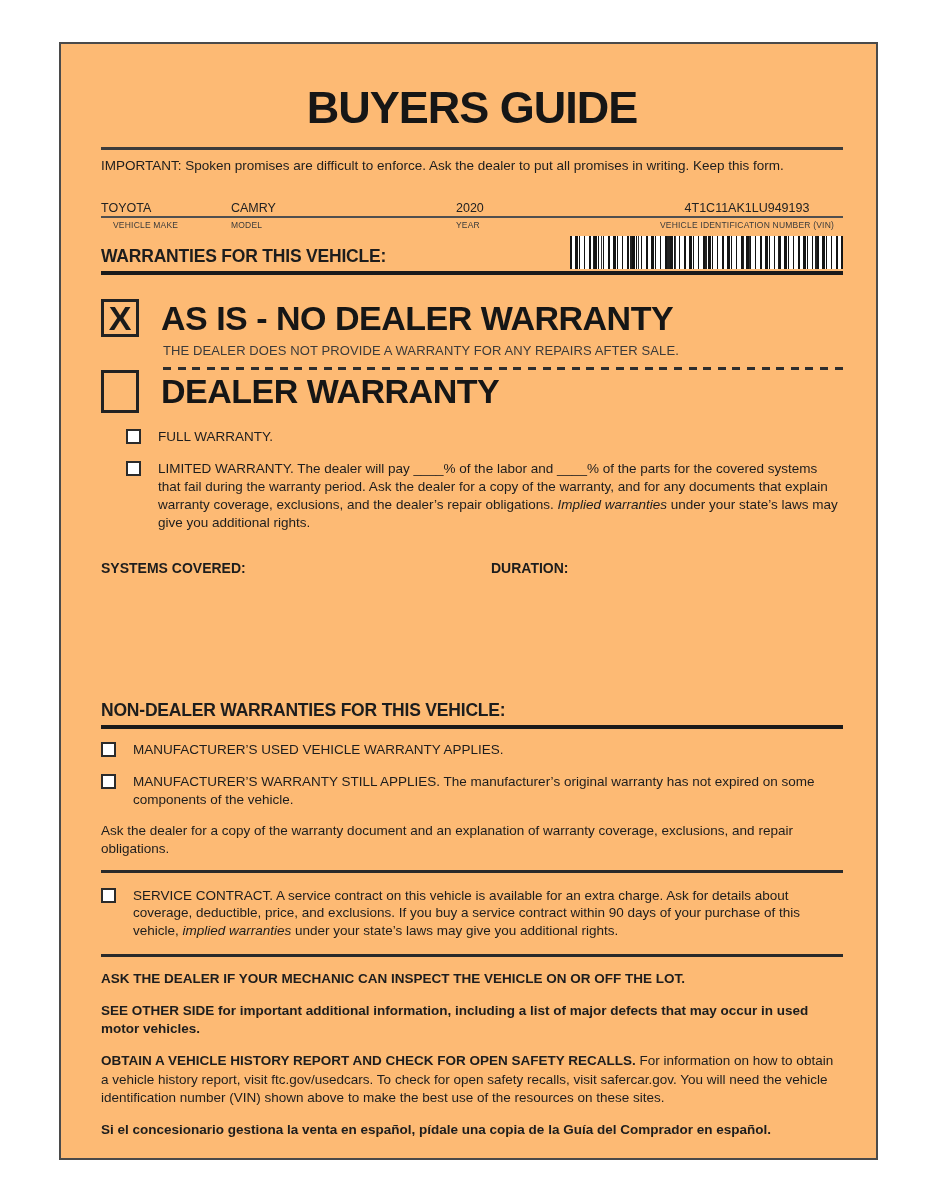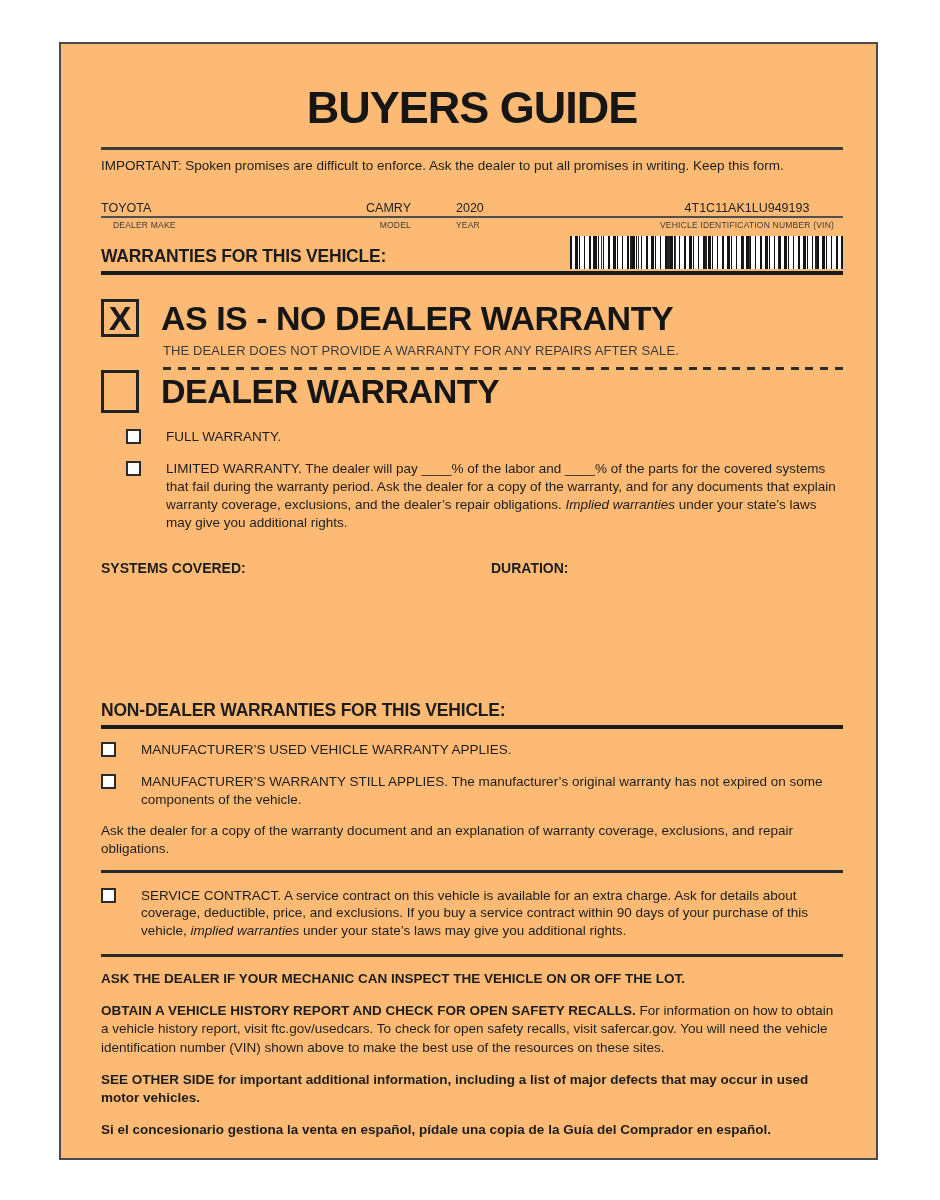--- a/index.html
+++ b/index.html
@@ -30,21 +30,21 @@
   .important-line { margin-top: 7px; font-size: 13.5px; line-height: 1.3; }
   .important-line b { font-weight: normal; }
 
   .vehicle-grid {
     display: grid;
     grid-template-columns: 130px 180px 160px 1fr;
     align-items: end;
   }
   .vehicle-values { margin-top: 26px; border-bottom: 2px solid #4f4f4f; padding-bottom: 1px; }
   .v-val { font-size: 12.5px; font-weight: 500; color: #222; }
-  .v-col2 { text-align: right; }
+  .v-col2 { text-align: left; }
   .v-col3 { padding-left: 45px; }
   .v-col4 { text-align: center; padding-left: 80px; }
   .vehicle-labels { margin-top: 2px; }
   .v-lab { font-size: 8.5px; color: #3a3a3a; letter-spacing: 0.2px; }
   .v-lab.v-col1 { padding-left: 12px; }
 
   .warr-row { display: flex; align-items: flex-end; justify-content: space-between; margin-top: 6px; }
   .warr-heading { font-size: 17.5px; font-weight: bold; letter-spacing: -0.2px; padding-bottom: 2px; }
   .barcode {
     width: 273px; height: 33px;
@@ -64,21 +64,21 @@
     color: #1a1a1a;
   }
   .cb-large.tall { height: 43px; }
   .big-heading { font-size: 34px; font-weight: bold; letter-spacing: -0.5px; margin-left: 22px; white-space: nowrap; color: #161616; }
   .as-is-sub { margin-left: 62px; margin-top: 5px; font-size: 13px; color: #3a3a3a; letter-spacing: 0.1px; }
   .dashed-sep {
     margin-left: 62px; margin-top: 9px; height: 3px;
     background: repeating-linear-gradient(90deg, #2e2e2e 0 8px, transparent 8px 14.6px);
   }
 
-  .check-item { display: flex; align-items: flex-start; gap: 8px; }
+  .check-item { display: flex; align-items: flex-start; }
   .cb-small {
     width: 15px; height: 15px; flex: 0 0 15px;
     border: 2px solid #2b2b2b; margin-top: 1px;
     background: #fff;
   }
   .check-item .txt { margin-left: 17px; font-size: 13.5px; line-height: 1.32; }
   .indented { margin-left: 25px; }
   .item-gap { margin-top: 15px; }
   i { font-style: italic; }
 
@@ -112,21 +112,21 @@
     <b>IMPORTANT:</b><span> Spoken promises are difficult to enforce.  Ask the dealer to put all promises in writing.  Keep this form.</span>
   </div>
 
   <div class="vehicle-grid vehicle-values">
     <div class="v-val v-col1">TOYOTA</div>
     <div class="v-val v-col2">CAMRY</div>
     <div class="v-val v-col3">2020</div>
     <div class="v-val v-col4">4T1C11AK1LU949193</div>
   </div>
   <div class="vehicle-grid vehicle-labels">
-    <div class="v-lab v-col1">DEALER MAKE</div>
+    <div class="v-lab v-col1">VEHICLE MAKE</div>
     <div class="v-lab v-col2">MODEL</div>
     <div class="v-lab v-col3">YEAR</div>
     <div class="v-lab v-col4">VEHICLE IDENTIFICATION NUMBER (VIN)</div>
   </div>
 
   <div class="warr-row">
     <div class="warr-heading">WARRANTIES FOR THIS VEHICLE:</div>
     <div class="barcode"></div>
   </div>
   <hr class="rule-thick rule-under-barcode">
@@ -178,21 +178,21 @@
 
   <div class="check-item mt14">
     <span class="cb-small"></span>
     <span class="txt"><span>SERVICE CONTRACT.  A service contract on this vehicle is available for an extra charge.  Ask for details about coverage, deductible, price, and exclusions.  If you buy a service contract within 90 days of your purchase of this vehicle, </span><i>implied warranties</i><span> under your state’s laws may give you additional rights.</span></span>
   </div>
 
   <hr class="rule-thin3 mt14">
 
   <div class="footer-para bold-para">ASK THE DEALER IF YOUR MECHANIC CAN INSPECT THE VEHICLE ON OR OFF THE LOT.</div>
 
+  <div class="footer-para bold-para">SEE OTHER SIDE for important additional information, including a list of major defects that may occur in used motor vehicles.</div>
+
   <div class="footer-para">
     <b>OBTAIN A VEHICLE HISTORY REPORT AND CHECK FOR OPEN SAFETY RECALLS.</b><span>  For information on how to obtain a vehicle history report, visit ftc.gov/usedcars.  To check for open safety recalls, visit safercar.gov.  You will need the vehicle identification number (VIN) shown above to make the best use of the resources on these sites.</span>
   </div>
-
-  <div class="footer-para bold-para">SEE OTHER SIDE for important additional information, including a list of major defects that may occur in used motor vehicles.</div>
 
   <div class="footer-para bold-para">Si el concesionario gestiona la venta en español, pídale una copia de la Guía del Comprador en español.</div>
 
 </div>
 
 </body></html>

